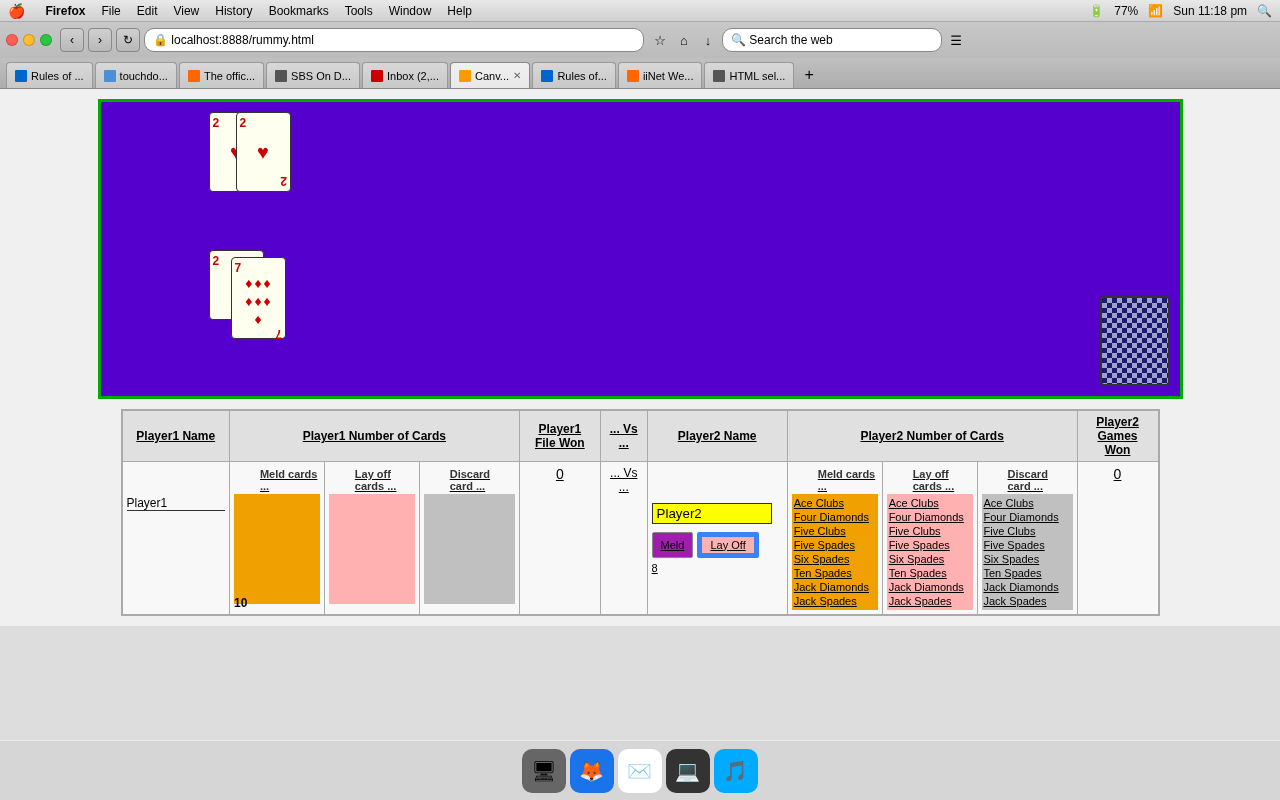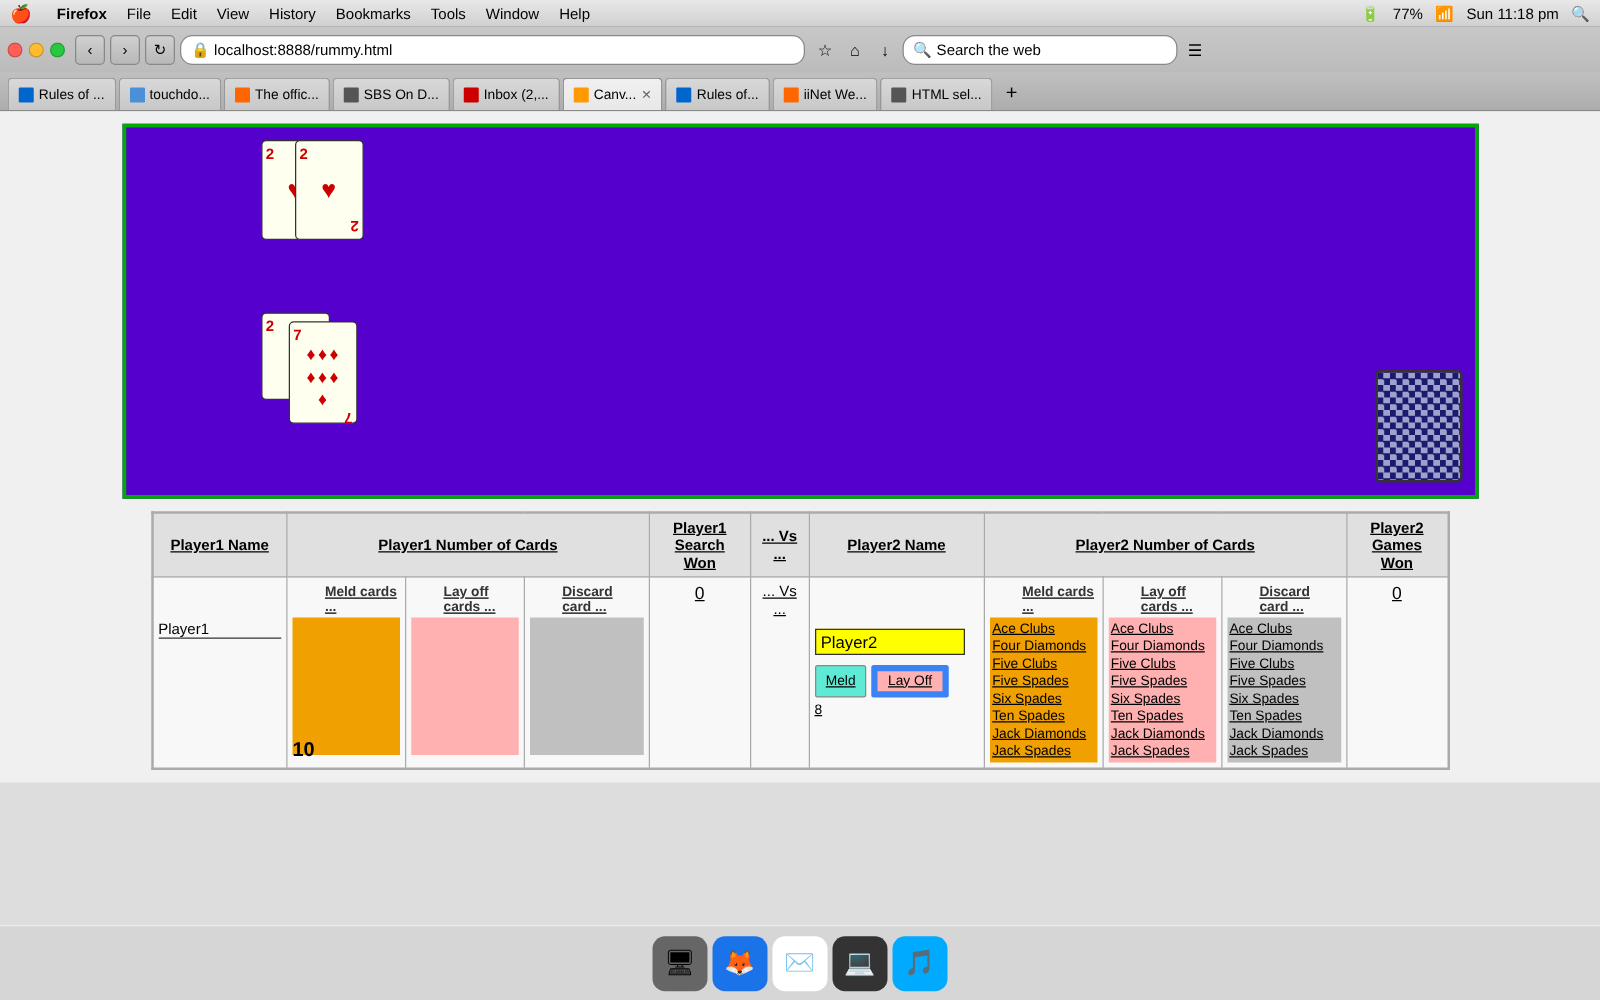--- a/index.html
+++ b/index.html
@@ -181,29 +181,29 @@
       background: #ffff00;
       border: 1px solid #333;
       padding: 2px 4px;
       width: 120px;
     }
 
     .cards-cell { width: 120px; position: relative; }
     .meld-col { background: #f0a000; min-height: 130px; }
     .layoff-col { background: #ffb0b0; min-height: 130px; }
     .discard-col { background: #c0c0c0; min-height: 130px; }
-    .card-count { font-size: 16px; font-weight: bold; position: absolute; bottom: 4px; left: 4px; }
+    .card-count { font-size: 12px; font-weight: bold; position: absolute; bottom: 4px; left: 4px; }
 
     .col-header { font-size: 11px; color: #333; padding: 2px; font-weight: bold; margin-left: 24px; }
 
     .meld-items { font-size: 11px; }
     .meld-items div { padding: 1px 0; }
 
     .meld-btn {
-      background: #5eead4; border: 1px solid #888; padding: 2px 8px;
+      background: #a21caf; border: 1px solid #888; padding: 2px 8px;
       font-size: 11px; cursor: pointer; border-radius: 2px;
     }
     .layoff-btn {
       background: #ffb0b0; border: 5px solid #3b82f6; padding: 2px 8px;
       font-size: 11px; cursor: pointer; border-radius: 2px;
     }
 
     .games-won-cell { width: 100px; text-align: center; font-size: 14px; }
     .vs-cell { width: 60px; text-align: center; font-size: 12px; }
   </style>
@@ -338,21 +338,21 @@
     </div>
 
     <div class="card-back"></div>
   </div>
 
   <table class="game-table">
     <thead>
       <tr>
         <th>Player1 Name</th>
         <th colspan="3">Player1 Number of Cards</th>
-        <th>Player1 Search Won</th>
+        <th>Player1 File Won</th>
         <th>... Vs ...</th>
         <th>Player2 Name</th>
         <th colspan="3">Player2 Number of Cards</th>
         <th>Player2 Games Won</th>
       </tr>
     </thead>
     <tbody>
       <tr>
 
         <td class="player-name-cell">

